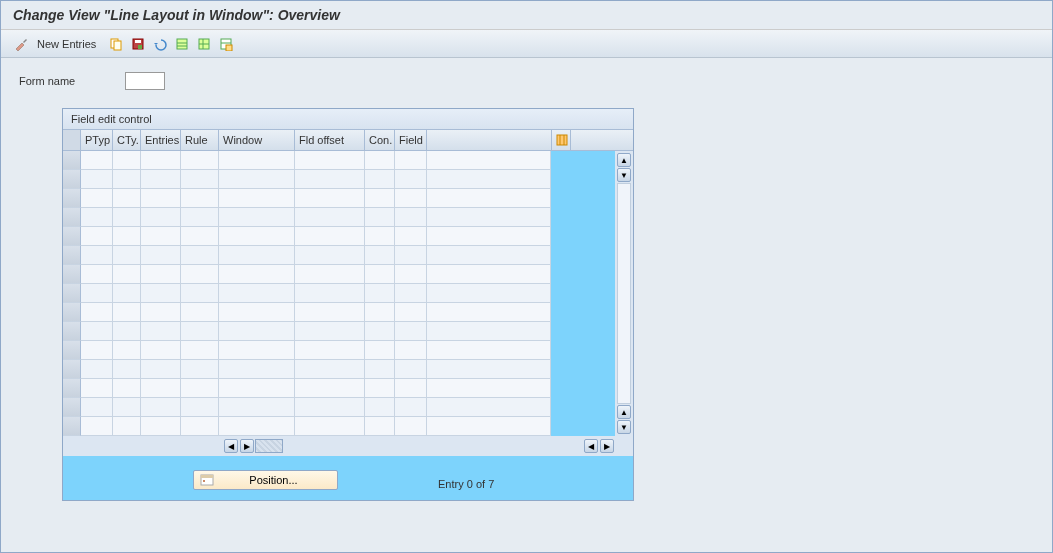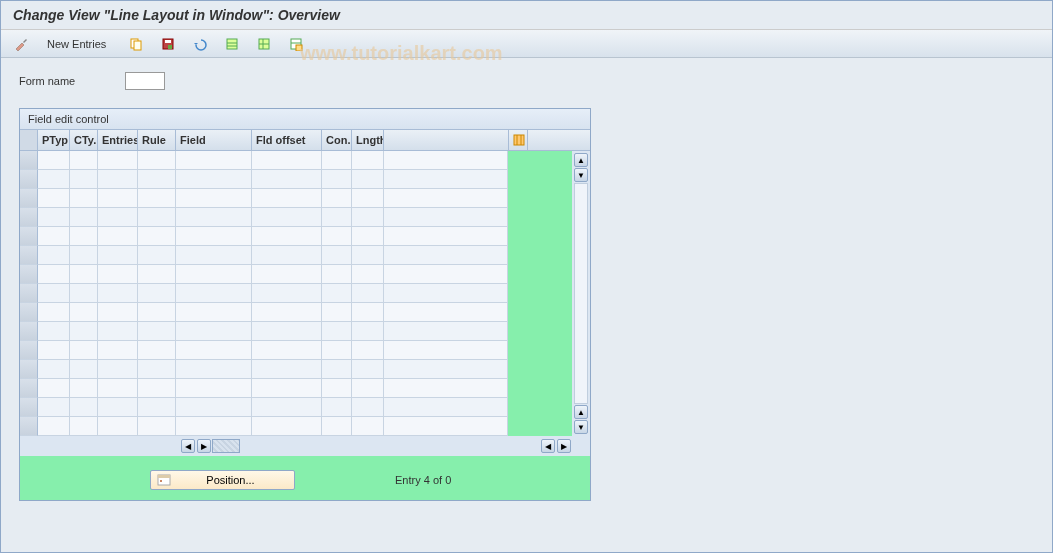--- a/index.html
+++ b/index.html
@@ -1,35 +1,35 @@
 <!DOCTYPE html>
 <html><head>
 <meta charset="utf-8">
 <style>
 * { box-sizing: border-box; margin: 0; padding: 0; font-family: Arial, sans-serif; font-size: 11px; }
 body { background: #e6ecf2; width: 1053px; height: 553px; overflow: hidden; position: relative; }
 
 .title-bar { background: #e6ecf2; padding: 6px 12px; font-size: 14px; font-style: italic; font-weight: bold; color: #333; border-bottom: 1px solid #ccc; }
 
-.toolbar { background: linear-gradient(to bottom, #f0f4f8, #d8e2ec); padding: 4px 10px; display: flex; align-items: center; gap: 12px; border-bottom: 1px solid #b8c4d0; height: 28px; text-align: center; }
+.toolbar { background: linear-gradient(to bottom, #f0f4f8, #d8e2ec); padding: 4px 10px; display: flex; align-items: center; gap: 2px; border-bottom: 1px solid #b8c4d0; height: 28px; text-align: center; }
 .tb-btn { width: 20px; height: 20px; display: inline-flex; align-items: center; justify-content: center; cursor: pointer; border-radius: 2px; }
 .new-entries { margin: 0 8px 0 4px; color: #333; cursor: pointer; }
 
 .watermark { position: absolute; top: 42px; left: 300px; font-size: 20px; font-weight: bold; color: #e8c89a; opacity: 0.6; pointer-events: none; font-family: Arial; }
 
 .content { padding: 14px 18px; }
 .form-row { display: flex; align-items: center; gap: 16px; margin-bottom: 18px; }
 .form-label { width: 90px; color: #333; }
 .form-input { width: 40px; height: 18px; border: 1px solid #999; background: #fff; padding: 0 2px; }
 
-.panel { border: 1px solid #8fa8c8; background: #86efac; width: 572px; }
+.panel { border: 1px solid #8fa8c8; background: #7dd3fc; width: 572px; margin-left: 43px; }
 .panel-title { background: linear-gradient(to bottom, #e6eef8, #d8e3f0); padding: 4px 8px; color: #333; border-bottom: 1px solid #a8bcd6; }
 
 .grid-wrap { padding: 0; position: relative; }
-.grid-headers { display: flex; background: linear-gradient(to bottom, #eaf0f6, #d4dfeb); border-bottom: 1px solid #a8bcd6; font-weight: bold; }
+.grid-headers { display: flex; background: linear-gradient(to bottom, #eaf0f6, #d4dfeb); border-bottom: 1px solid #a8bcd6; }
 .gh { border-right: 1px solid #a8bcd6; padding: 4px 4px; color: #333; overflow: hidden; white-space: nowrap; }
 .gh-sel { width: 18px; background: #d0dae6; }
 .gh-ptyp { width: 32px; }
 .gh-cty { width: 28px; }
 .gh-offset { width: 40px; }
 .gh-lngth { width: 38px; }
 .gh-field { width: 76px; }
 .gh-fldoff { width: 70px; }
 .gh-con { width: 30px; }
 .gh-rule { width: 32px; }
@@ -55,21 +55,21 @@
 .vscroll { width: 18px; background: #dce6f2; display: flex; flex-direction: column; align-items: center; padding: 2px 0; gap: 1px; margin-left: auto; }
 .vs-btn { width: 14px; height: 14px; background: linear-gradient(to bottom,#eef4fa,#c8d6e6); border: 1px solid #8fa8c8; border-radius: 2px; display: flex; align-items: center; justify-content: center; cursor: pointer; font-size: 8px; }
 .vs-track { flex: 1; width: 14px; background: #f0f4fa; border: 1px solid #c0cede; }
 
 .hscroll-row { display: flex; align-items: center; height: 20px; background: #dce6f2; padding: 2px 0; }
 .hs-gap { width: 160px; }
 .hs-btn { width: 14px; height: 14px; background: linear-gradient(to bottom,#eef4fa,#c8d6e6); border: 1px solid #8fa8c8; border-radius: 2px; display: flex; align-items: center; justify-content: center; cursor: pointer; font-size: 8px; margin: 0 1px; }
 .hs-track { width: 28px; height: 14px; background: repeating-linear-gradient(45deg,#d8e2ee,#d8e2ee 2px,#c8d4e2 2px,#c8d4e2 4px); border: 1px solid #8fa8c8; }
 .hs-spacer { flex: 1; }
 
-.panel-footer { padding: 14px 10px 10px 10px; display: flex; align-items: center; }
+.panel-footer { padding: 14px 10px 10px 10px; display: flex; align-items: flex-end; }
 .pos-btn { margin-left: 120px; width: 145px; height: 20px; border: 1px solid #8fa8c8; background: linear-gradient(to bottom, #fff8e8, #fbe9c8); display: flex; align-items: center; cursor: pointer; border-radius: 2px; }
 .pos-btn .pic { width: 18px; height: 14px; margin: 0 4px; display: inline-flex; align-items: center; justify-content: center; }
 .pos-btn .label { flex: 1; text-align: center; padding-right: 10px; }
 .entry-txt { margin-left: 100px; color: #333; }
 
 .outer-border { border: 1px solid #8fa8c8; height: 100%; }
 
 svg { display: block; }
 </style>
 </head>
@@ -121,42 +121,41 @@
     </span>
     <span class="tb-btn">
       <svg width="14" height="14">
           <rect x="2" y="2" width="10" height="10" fill="#fff" stroke="#5a5"></rect>
           <line x1="2" y1="6" x2="12" y2="6" stroke="#5a5"></line>
           <rect x="7" y="8" width="6" height="6" fill="#fd8" stroke="#c80"></rect>
         </svg>
     </span>
   </div>
 
-  <div class="watermark">www.tutorialkart.com</div>
 
   <div class="content">
     <div class="form-row">
       <span class="form-label">Form name</span>
       <input class="form-input" type="text" value="" style="">
     </div>
 
     <div class="panel">
       <div class="panel-title">Field edit control</div>
 
       <div class="grid-wrap">
         <div class="grid-headers">
           <div class="gh gh-sel"></div>
           <div class="gh gh-ptyp">PTyp</div>
           <div class="gh gh-cty">CTy.</div>
           <div class="gh gh-offset">Entries</div>
           <div class="gh gh-lngth">Rule</div>
-          <div class="gh gh-field">Field</div>
+          <div class="gh gh-field">Window</div>
           <div class="gh gh-fldoff">Fld offset</div>
           <div class="gh gh-con">Con.</div>
-          <div class="gh gh-rule">Lngth</div>
+          <div class="gh gh-rule">Field</div>
           <div class="gh gh-spacer"></div>
           <div class="gh gh-cfg">
             <svg width="12" height="12">
                 <rect x="1" y="1" width="10" height="10" fill="#ffc870" stroke="#c80"></rect>
                 <line x1="4" y1="1" x2="4" y2="11" stroke="#c80"></line>
                 <line x1="8" y1="1" x2="8" y2="11" stroke="#c80"></line>
               </svg>
           </div>
         </div>
 
@@ -368,17 +367,17 @@
         <div class="pos-btn">
           <span class="pic">
             <svg width="14" height="12">
                 <rect x="1" y="1" width="12" height="10" fill="#fff" stroke="#aaa"></rect>
                 <rect x="1" y="1" width="12" height="3" fill="#dca"></rect>
                 <rect x="3" y="6" width="2" height="2" fill="#c86"></rect>
               </svg>
           </span>
           <span class="label">Position...</span>
         </div>
-        <span class="entry-txt">Entry 4 of 0</span>
+        <span class="entry-txt">Entry 0 of 7</span>
       </div>
     </div>
   </div>
 </div>
 
 </body></html>

